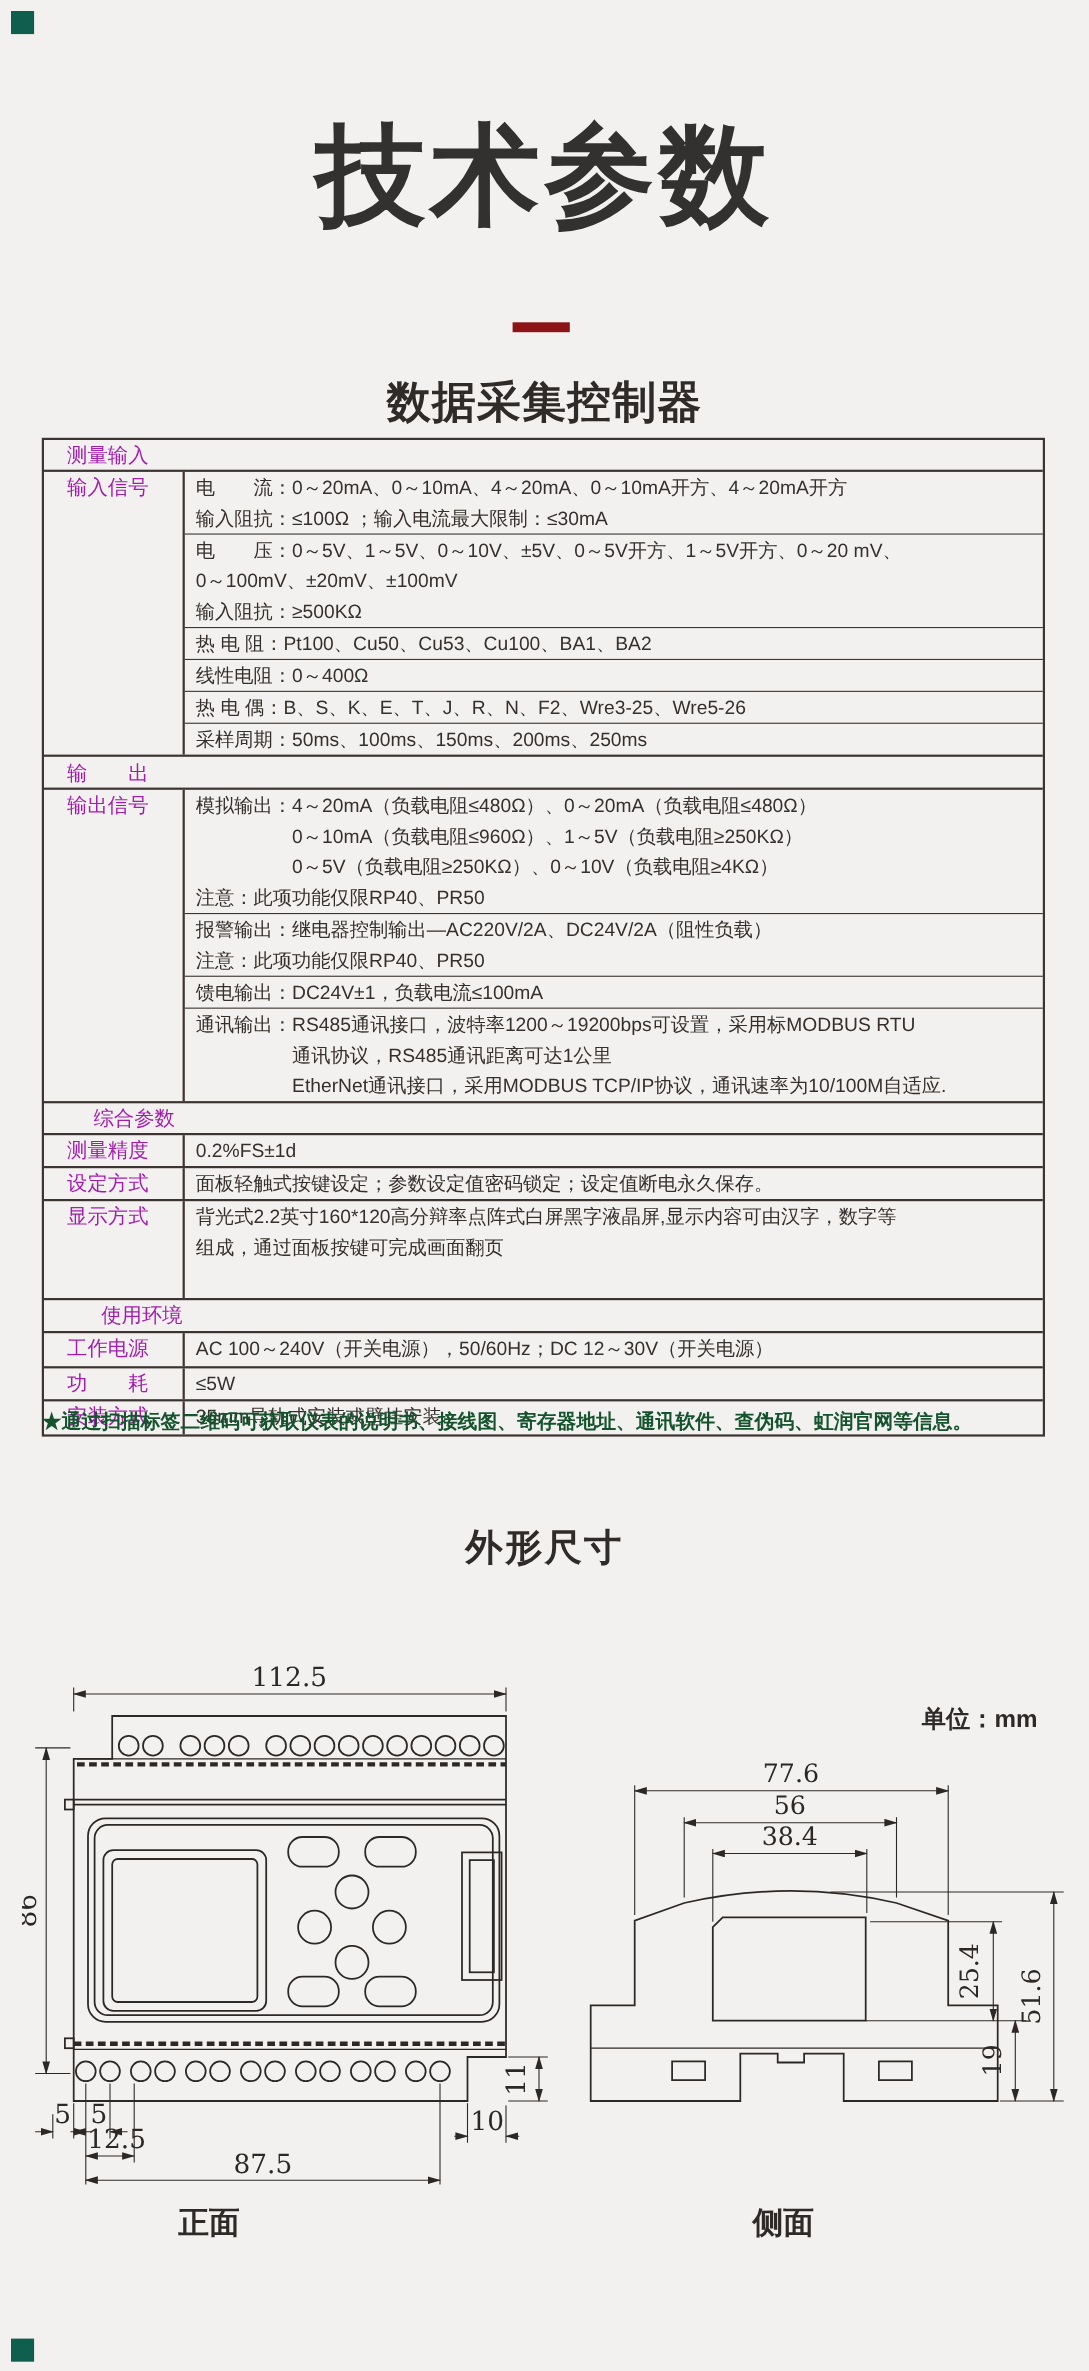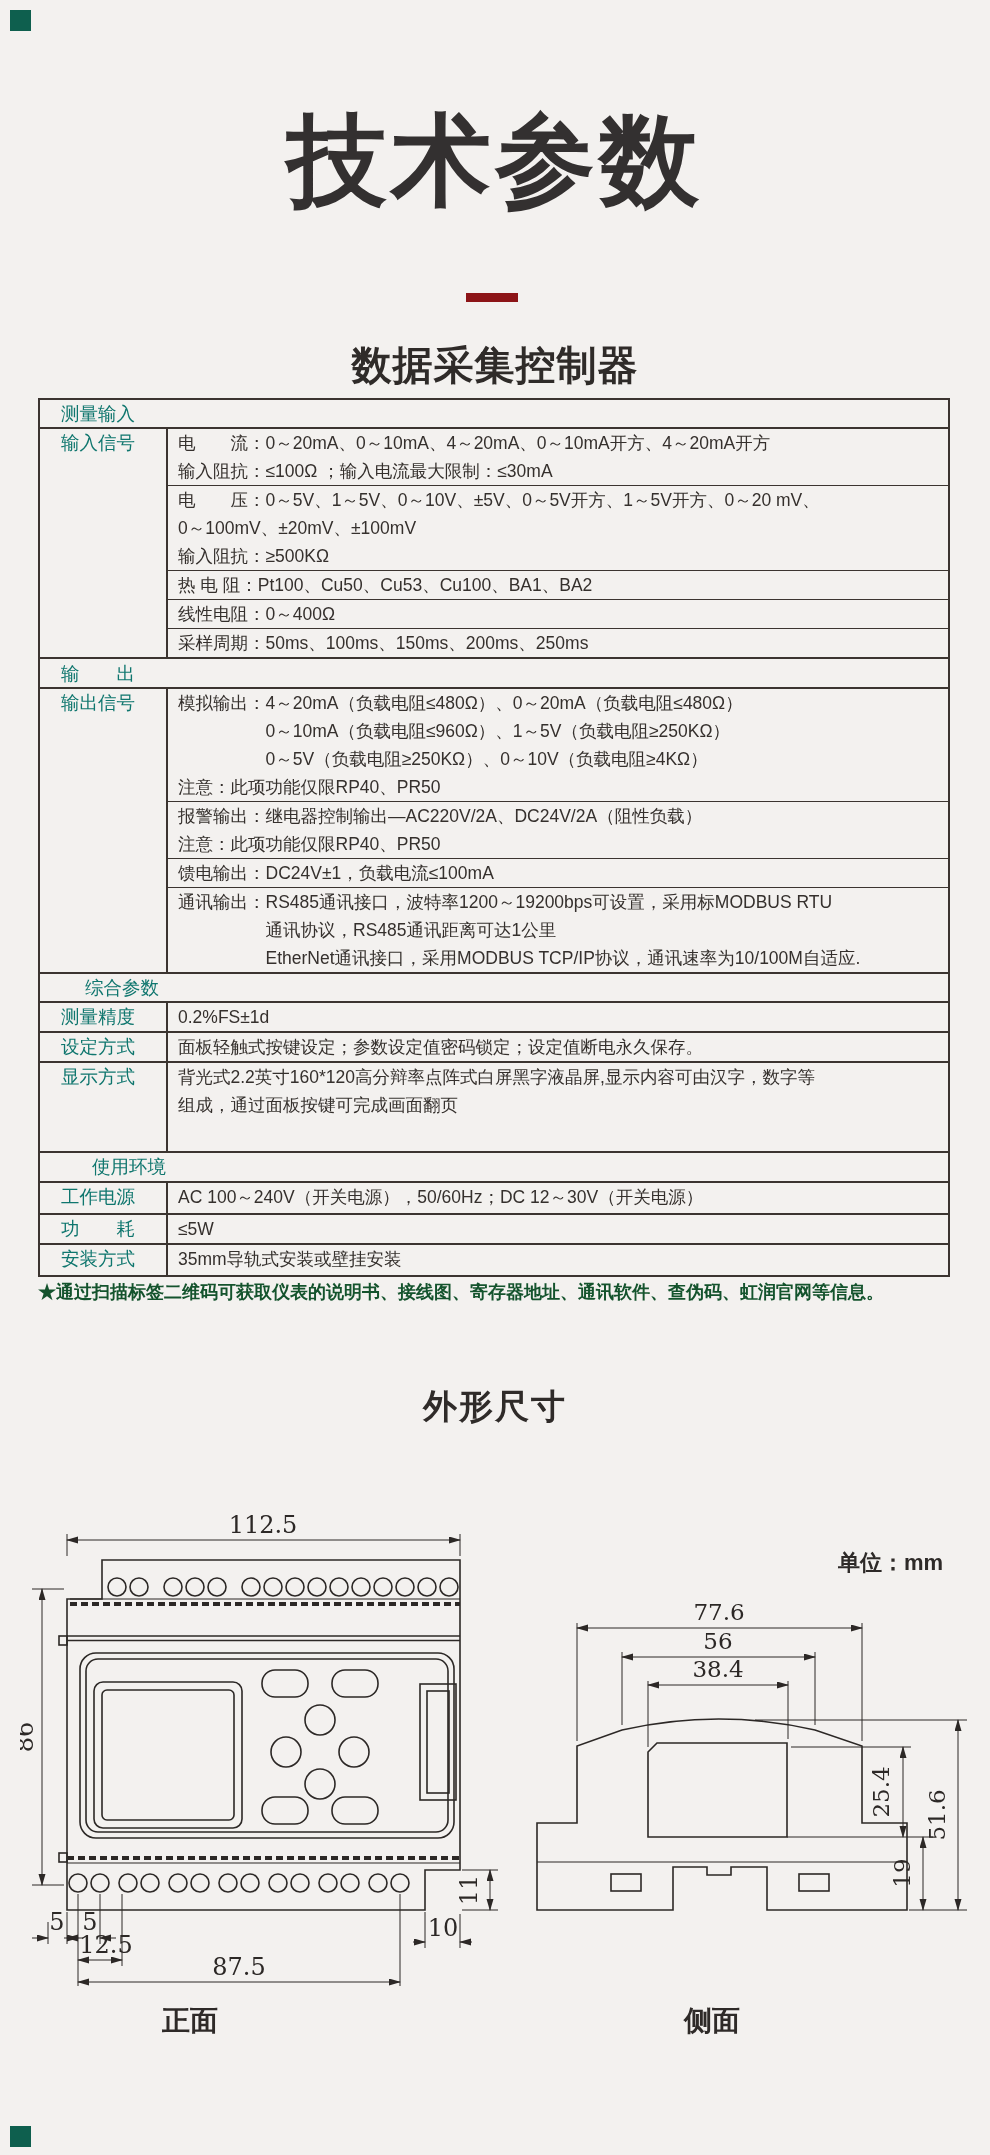--- a/index.html
+++ b/index.html
@@ -23,21 +23,21 @@
   
   .spec-table{
     position:absolute;left:38px;top:398px;width:912px;
     border:2.5px solid #3b3430;box-sizing:border-box;
   }
   .t-row{display:flex;align-items:stretch;border-top:2px solid #3b3430}
   .t-row:first-child{border-top:none}
   .t-label{
     flex:0 0 126px;width:126px;box-sizing:border-box;
     padding:1px 0 0 21px;font-size:18.5px;line-height:26px;
-    white-space:pre;color:#0f766e;
+    white-space:pre;color:#a21caf;
   }
   .t-label-full{flex:1 1 auto;width:auto}
   .t-section{align-items:center}
   .t-content{flex:1 1 auto;min-width:0;border-left:2px solid #3b3430}
   .t-sub{padding-left:10px}
   .t-sub + .t-sub{border-top:1.5px solid #3b3430}
   .t-line{font-size:17.5px;line-height:28px;white-space:pre;color:#35302d}
   
   .footnote{
     position:absolute;left:38px;top:1248px;width:930px;
@@ -78,20 +78,23 @@
         <div class="t-sub">
           <div class="t-line">电　　压：0～5V、1～5V、0～10V、±5V、0～5V开方、1～5V开方、0～20 mV、</div>
           <div class="t-line">0～100mV、±20mV、±100mV</div>
           <div class="t-line">输入阻抗：≥500KΩ</div>
         </div>
         <div class="t-sub">
           <div class="t-line">热 电 阻：Pt100、Cu50、Cu53、Cu100、BA1、BA2</div>
         </div>
         <div class="t-sub">
           <div class="t-line">线性电阻：0～400Ω</div>
+        </div>
+        <div class="t-sub">
+          <div class="t-line">热 电 偶：B、S、K、E、T、J、R、N、F2、Wre3-25、Wre5-26</div>
         </div>
         <div class="t-sub">
           <div class="t-line">采样周期：50ms、100ms、150ms、200ms、250ms</div>
         </div>
       </div>
     </div>
     <div class="t-row t-section" style="min-height: 28px;">
       <div class="t-label">输　　出</div>
       <div class="t-content"></div>
     </div>

